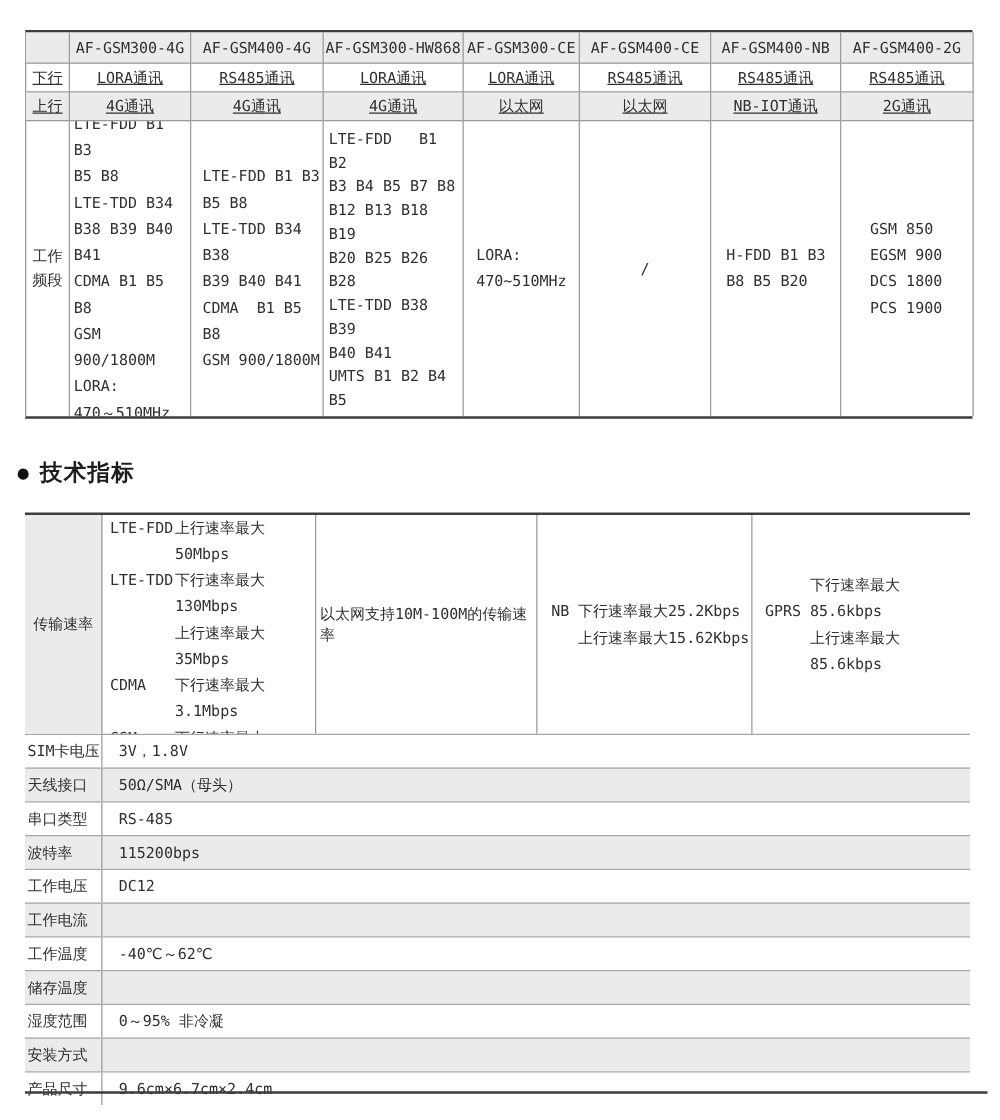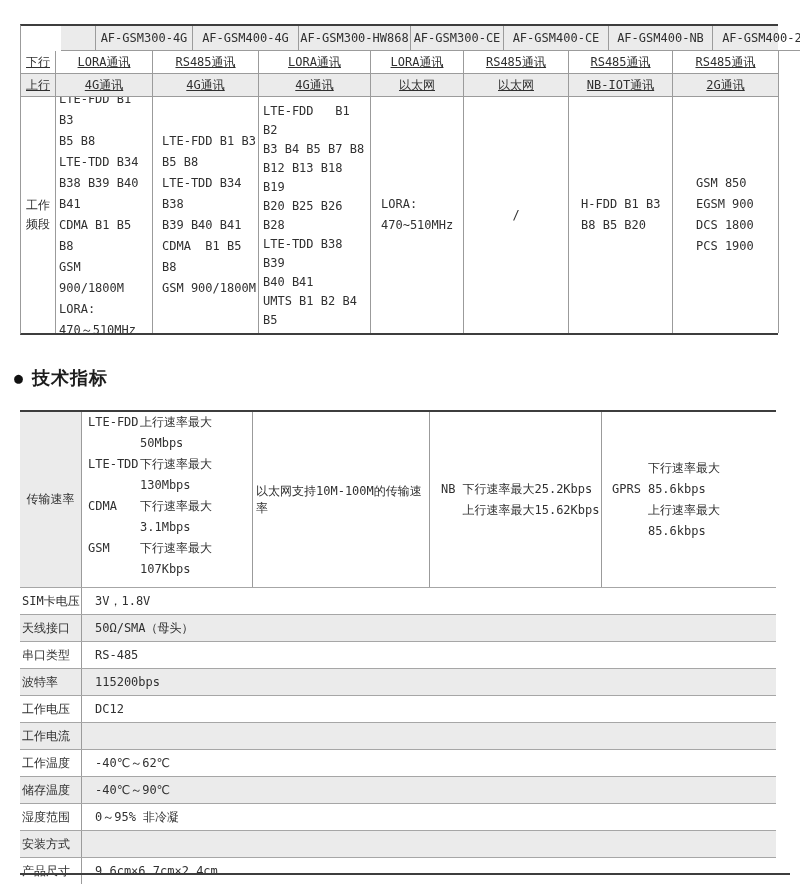--- a/index.html
+++ b/index.html
@@ -9,21 +9,21 @@
   .pre{white-space:pre-wrap;}
   .gray{background:#ebebeb;}
   
   .top-table{position:absolute;left:20px;top:24px;width:758px;
              border-top:2px solid #3d3d3d;border-bottom:2px solid #3d3d3d;
              border-left:1px solid #9b9b9b;box-sizing:border-box;}
   .trow{display:grid;grid-template-columns:35px 97px 106px 112px 93px 105px 104px 106px;}
   .trow .c{border-right:1px solid #9b9b9b;border-bottom:1px solid #9b9b9b;
            box-sizing:border-box;overflow:hidden;}
   .trow.last .c{border-bottom:none;}
-  .r-head{height:25px;margin-left:40px;}
+  .r-head{height:25px;}
   .r-line{height:23px;text-decoration:underline;}
   .r-band{height:236px;}
   .cc{display:flex;align-items:center;justify-content:center;text-align:center;}
   .band{display:flex;flex-direction:column;justify-content:center;
         line-height:21px;white-space:pre-wrap;padding-left:4px;box-sizing:border-box;}
   .b0{padding-left:3px;}
   .b1{padding-left:9px;}
   .b2{justify-content:flex-start;padding-top:5px;line-height:19px;padding-left:4px;}
   .b3{padding-left:10px;}
   .b4{align-items:center;padding-left:0;}
@@ -147,20 +147,21 @@
           <span class="tname">LTE-FDD</span>
           <span class="trates">
 
             <span>上行速率最大50Mbps</span>
           </span>
         </div>
         <div class="tg">
           <span class="tname">LTE-TDD</span>
           <span class="trates">
             <span>下行速率最大130Mbps</span>
+            <span>上行速率最大35Mbps</span>
           </span>
         </div>
         <div class="tg">
           <span class="tname">CDMA</span>
           <span class="trates">
             <span>下行速率最大3.1Mbps</span>
           </span>
         </div>
         <div class="tg">
           <span class="tname">GSM</span>
@@ -211,21 +212,20 @@
     </div>
     <div class="srow gray">
       <div class="sl">工作电流</div>
     </div>
     <div class="srow">
       <div class="sl">工作温度</div>
       <div class="sv">-40℃～62℃</div>
     </div>
     <div class="srow gray">
       <div class="sl">储存温度</div>
-      <div class="sv">-40℃～90℃</div>
     </div>
     <div class="srow">
       <div class="sl">湿度范围</div>
       <div class="sv">0～95% 非冷凝</div>
     </div>
     <div class="srow gray">
       <div class="sl">安装方式</div>
     </div>
     <div class="srow">
       <div class="sl">产品尺寸</div>

